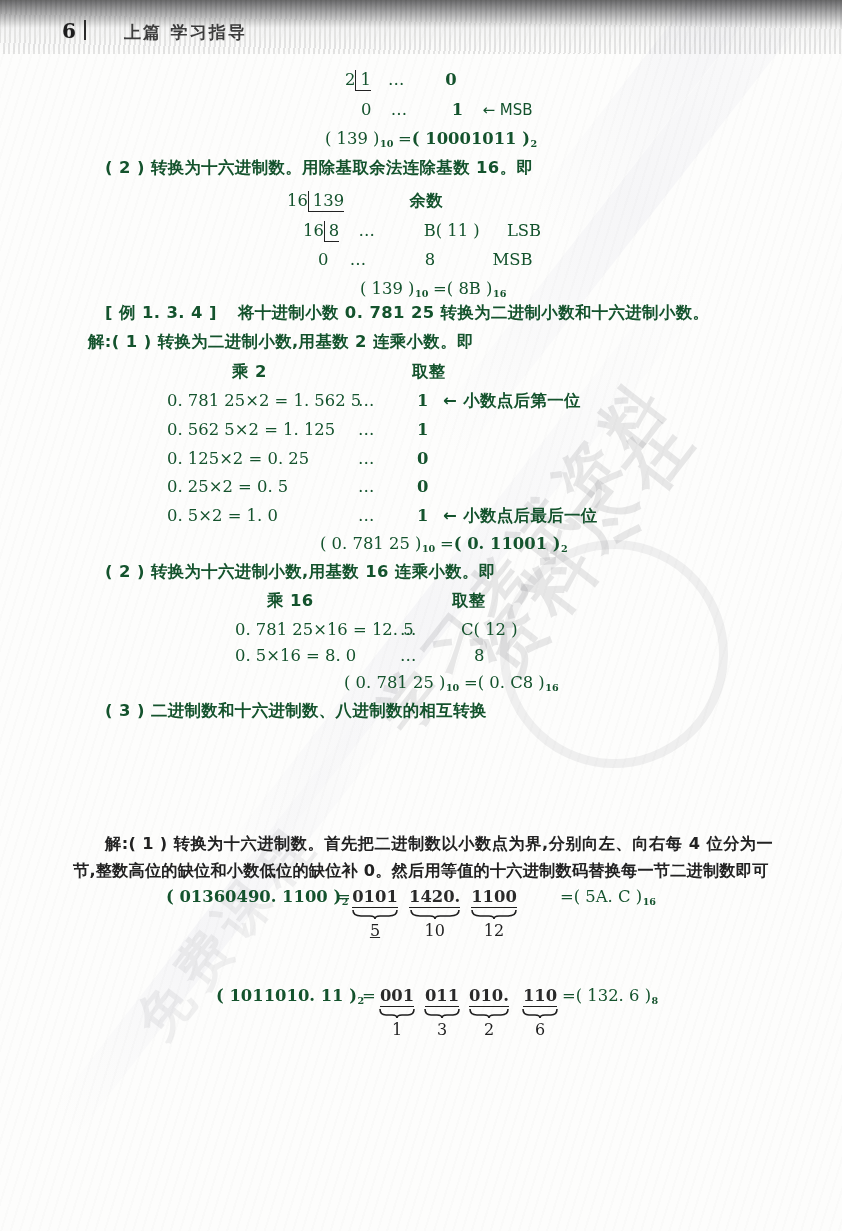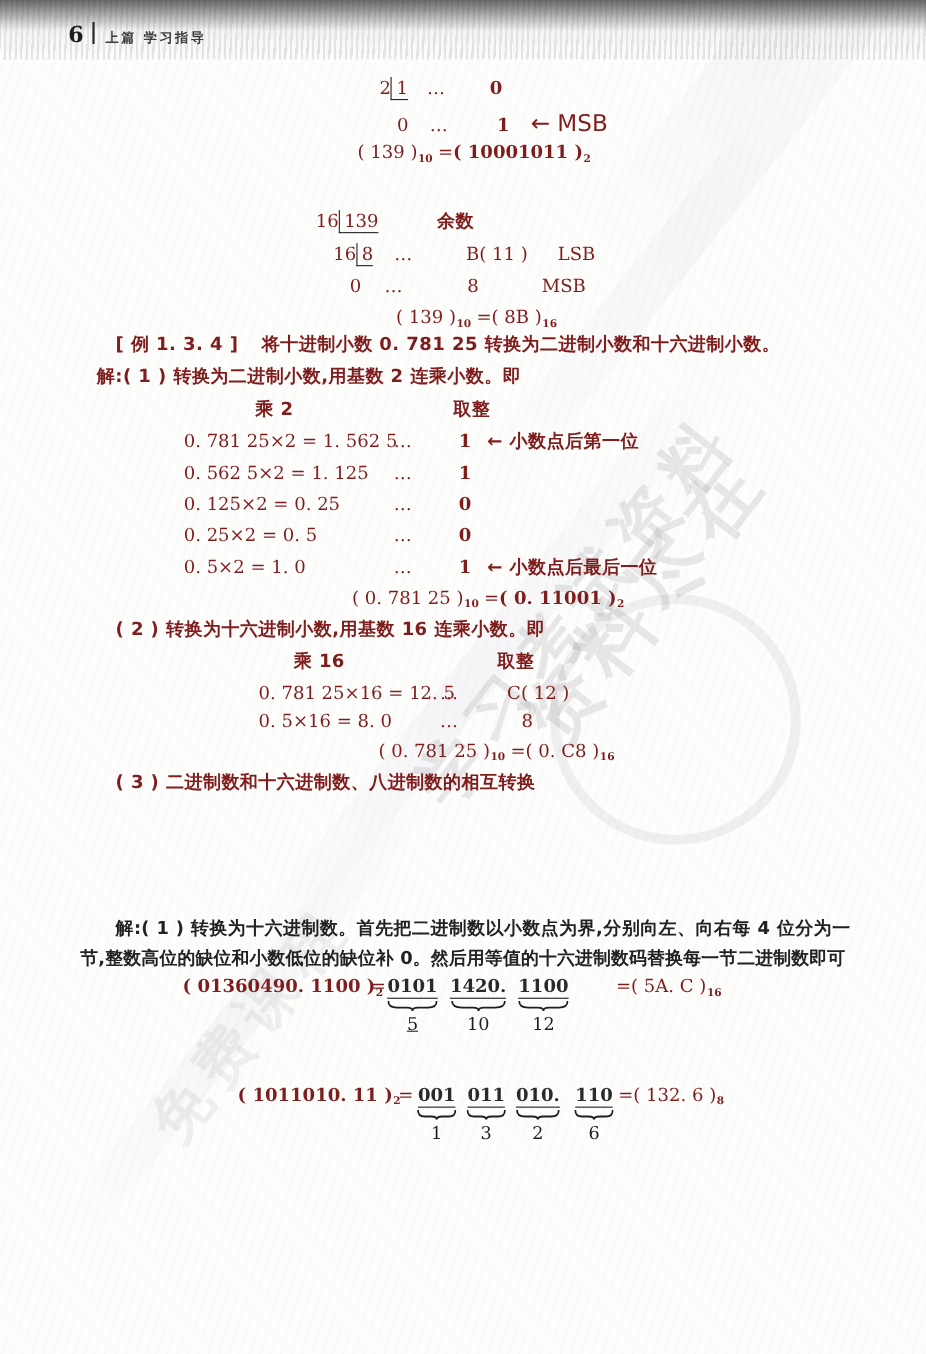--- a/index.html
+++ b/index.html
@@ -91,34 +91,35 @@
     display: inline-block;
     width: 2px;
     height: 20px;
     background: #2b2b2b;
     margin-right: 10px;
     position: relative;
     top: 2px;
   }
   #head-title {
     font-family: "DejaVu Sans", "Liberation Sans", sans-serif;
-    font-size: 12px;
+    font-size: 17px;
     font-weight: 600;
     color: #2e2e2e;
     letter-spacing: 2.2px;
     opacity: .92;
+    margin-left: 28px;
   }
 
   
   .line {
     position: absolute;
     white-space: nowrap;
     font-size: 16.4px;
     line-height: 1;
-    color: #7f1d1d;
+    color: #14532d;
   }
   .cn { font-family: "DejaVu Sans", "Liberation Sans", sans-serif; font-weight: 600; letter-spacing: .4px;}
   .serifnum { font-family: "DejaVu Serif", "Liberation Serif", serif; }
   .b { font-weight: 800; }
 
   .para {
     position: absolute;
     font-family: "DejaVu Sans", "Liberation Sans", sans-serif;
     font-weight: 600;
     font-size: 16.2px;
@@ -189,32 +190,33 @@
   <div class="line serifnum" style="left:345px; top:72px;">
     <span>2</span><span class="divbar divtop">1</span>
     <span class="dots" style="margin-left:12px;">…</span>
     <span class="b" style="margin-left:34px;">0</span>
   </div>
 
   <div class="line serifnum" style="left:361px; top:102px;">
     <span>0</span>
     <span class="dots" style="margin-left:14px;">…</span>
     <span class="b" style="margin-left:38px;">1</span>
-    <span class="arrow" style="margin-left:14px; font-size:21px;">← MSB</span>
+    <span class="arrow" style="margin-left:14px; font-size:15px;">← MSB</span>
   </div>
 
   <div class="line serifnum" style="left:325px; top:131px;">
     <span>( 139 )</span><sub class="sm">10</sub>
     <span>=</span><span class="b">( 10001011 )</span><sub class="sm">2</sub>
   </div>
 
+  <div class="line cn" style="left:105px; top:160px;">( 2 ) 转换为十六进制数。用除基取余法连除基数 16。即</div>
 
   <div class="line serifnum" style="left:287px; top:193px;">
     <span>16</span><span class="divbar divtop">139</span>
-    <span class="cn" style="margin-left:48px;">余数</span>
+    <span class="cn" style="margin-left:60px;">余数</span>
   </div>
 
   <div class="line serifnum" style="left:303px; top:223px;">
     <span>16</span><span class="divbar divtop">8</span>
     <span class="dots" style="margin-left:14px;">…</span>
     <span style="margin-left:42px;">B( 11 )</span>
     <span style="margin-left:22px;">LSB</span>
   </div>
 
   <div class="line serifnum" style="left:318px; top:252px;">

